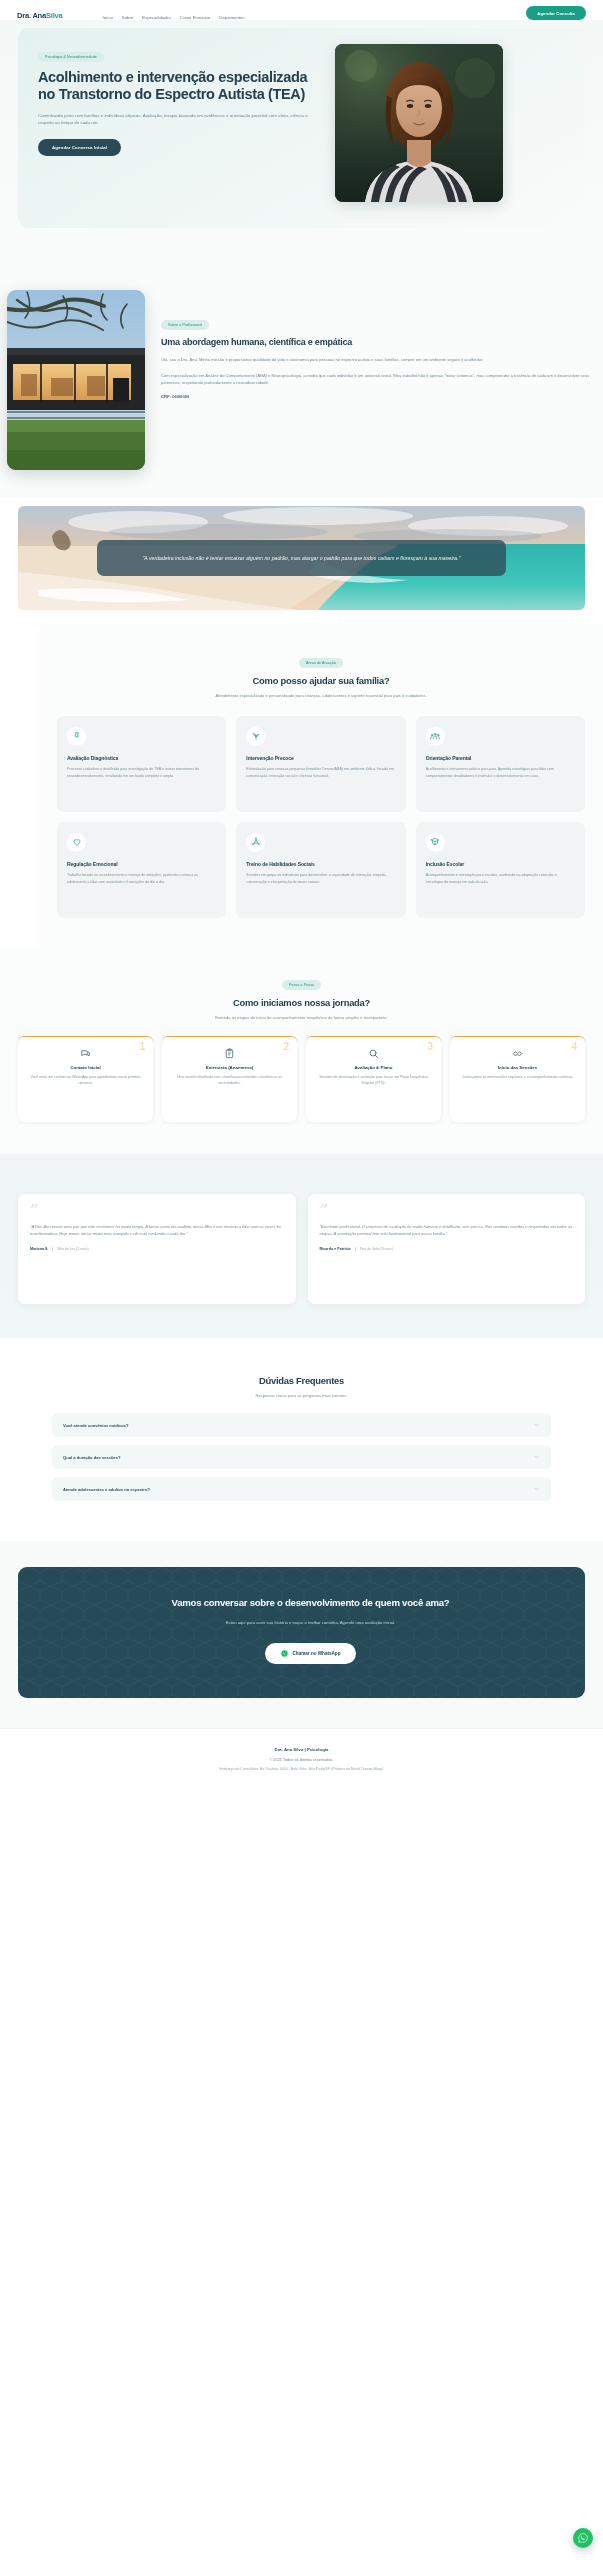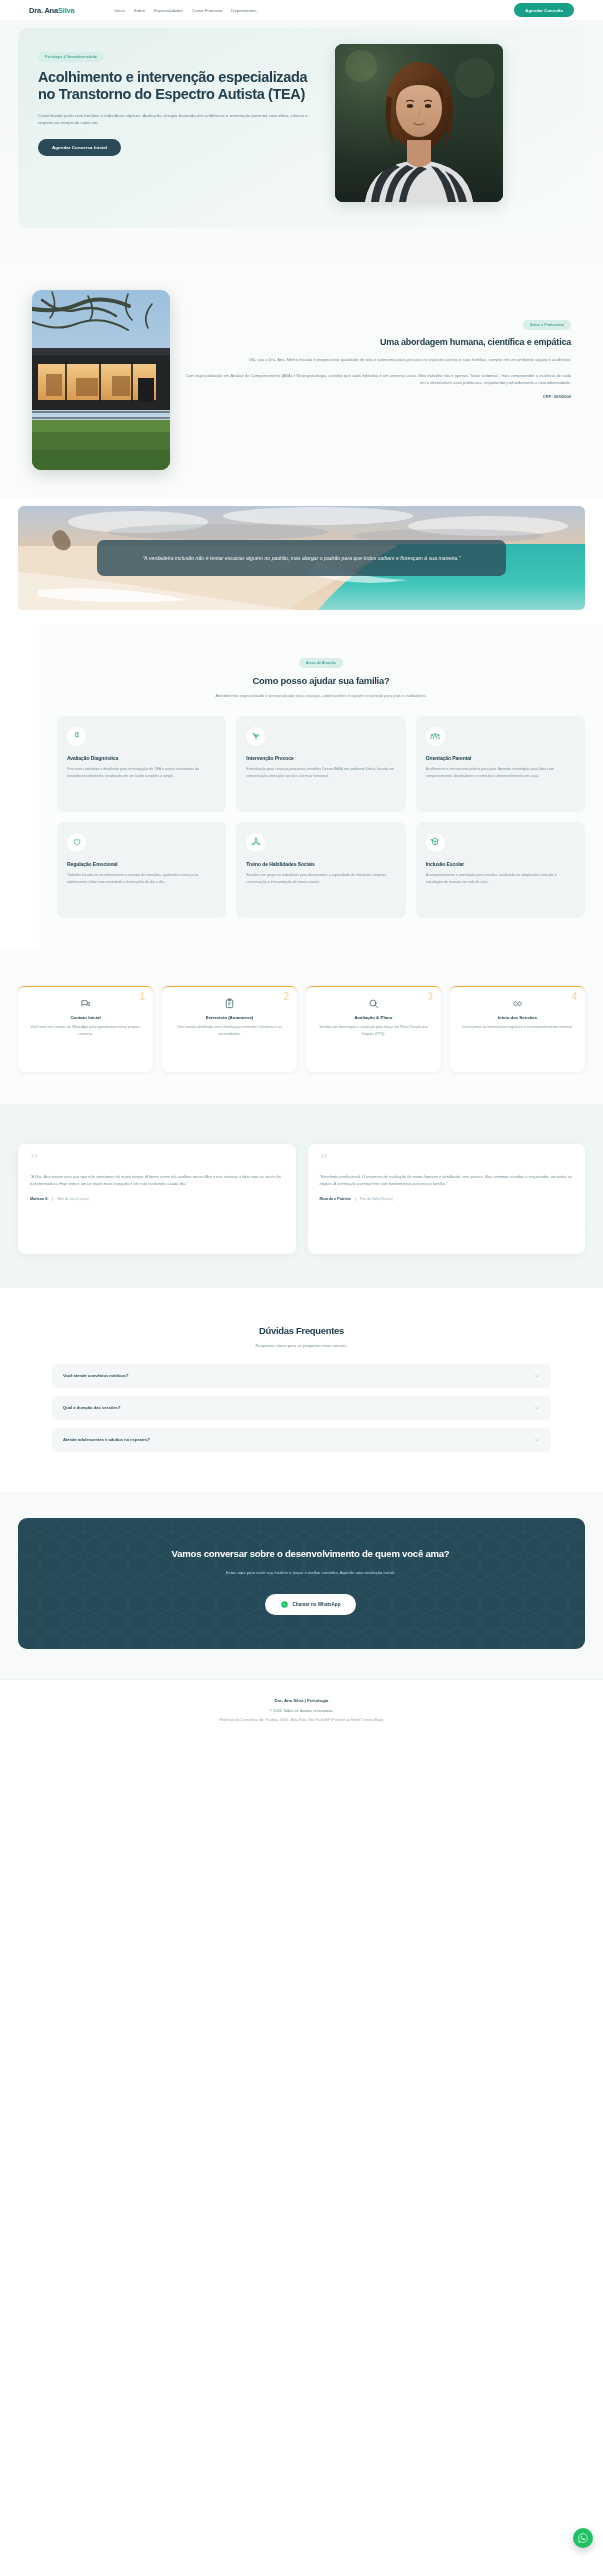--- a/index.html
+++ b/index.html
@@ -14,22 +14,22 @@
     -webkit-font-smoothing: antialiased;
     overflow-x: hidden;
   }
   .page { position: relative; width: 603px; }
 
   
   .navbar {
     height: 20px;
     background: #ffffff;
     display: flex;
-    align-items: center;
-    padding: 0 29px;
+    align-items: flex-end;
+    padding: 0 17px;
     position: relative;
     z-index: 50;
     border-bottom: 0;
   }
   .brand {
     font-size: 7.5px;
     font-weight: 700;
     letter-spacing: -0.2px;
     color: #24414f;
     white-space: nowrap;
@@ -134,25 +134,24 @@
     box-shadow: 0 4px 14px rgba(30,60,55,0.16);
   }
   .photo-svg { display:block; width:100%; height:100%; }
 
   
   .about-wrap {
     background: #fafbfb;
     padding: 26px 0 28px 0;
   }
   .about {
-    margin: 0 32px;
+    margin: 0 7px;
     display: flex;
     gap: 16px;
     align-items: flex-start;
-    text-align: right;
   }
   .about-img {
     flex: 0 0 auto;
     width: 138px;
     height: 180px;
     border-radius: 9px;
     overflow: hidden;
     box-shadow: 0 5px 16px rgba(20,50,45,0.18);
   }
   .about-text { flex: 1 1 auto; padding-top: 22px; }
@@ -702,20 +701,25 @@
             </svg>
         </div>
         <h3 class="card-title">Inclusão Escolar</h3>
         <p class="card-body">Acompanhamento e orientação para escolas, auxiliando na adaptação curricular e estratégias de manejo em sala de aula.</p>
       </div>
 
     </div>
   </section>
 
   <section class="journey-wrap">
+    <div class="sec-head">
+      <span class="pill">Passo a Passo</span>
+      <h2 class="sec-title">Como iniciamos nossa jornada?</h2>
+      <p class="sec-sub">Entenda as etapas do início do acompanhamento terapêutico de forma simples e transparente.</p>
+    </div>
     <div class="steps-grid">
 
       <div class="step">
         <span class="step-num">1</span>
         <div class="step-icon">
           <svg viewBox="0 0 24 24" fill="none" stroke="#2b4c59" stroke-width="1.5" stroke-linejoin="round">
               <path d="M4 6h10a2 2 0 0 1 2 2v4a2 2 0 0 1-2 2H8l-4 3V6z"></path>
               <path d="M18 9h2v8l-3-2h-4"></path>
             </svg>
         </div>

